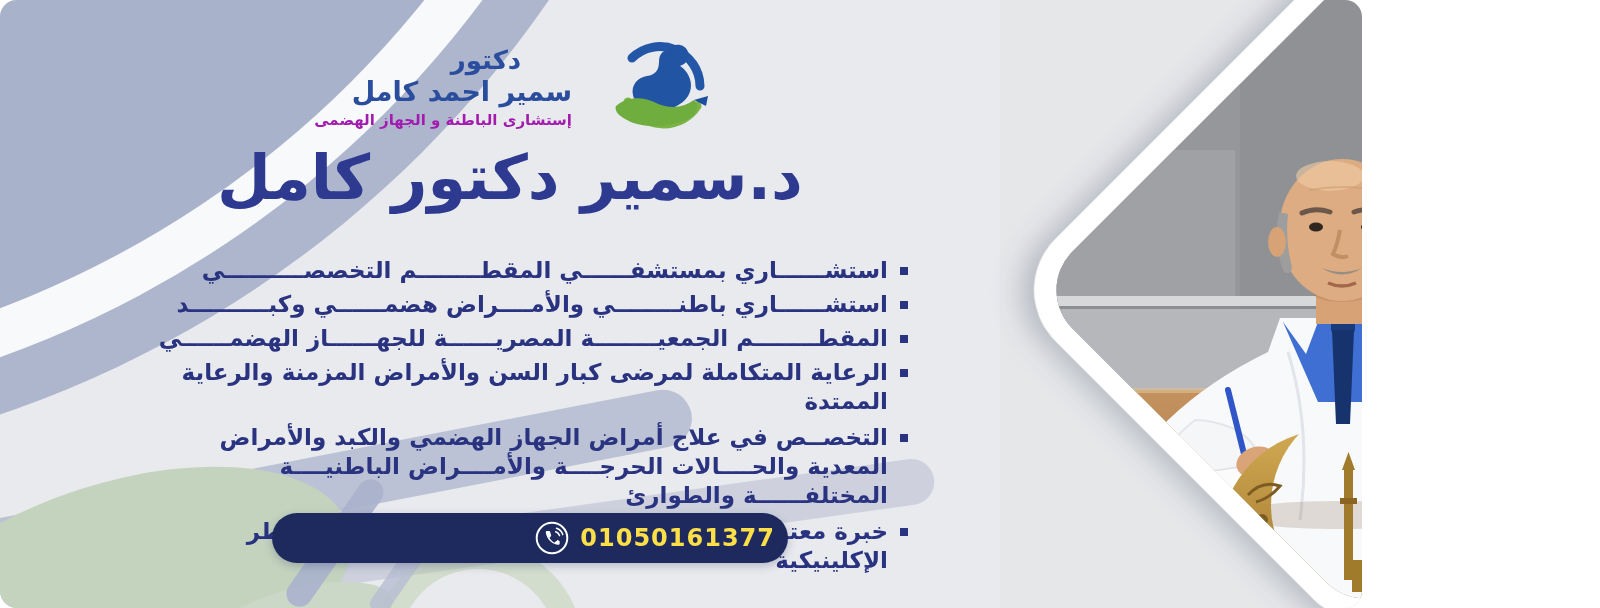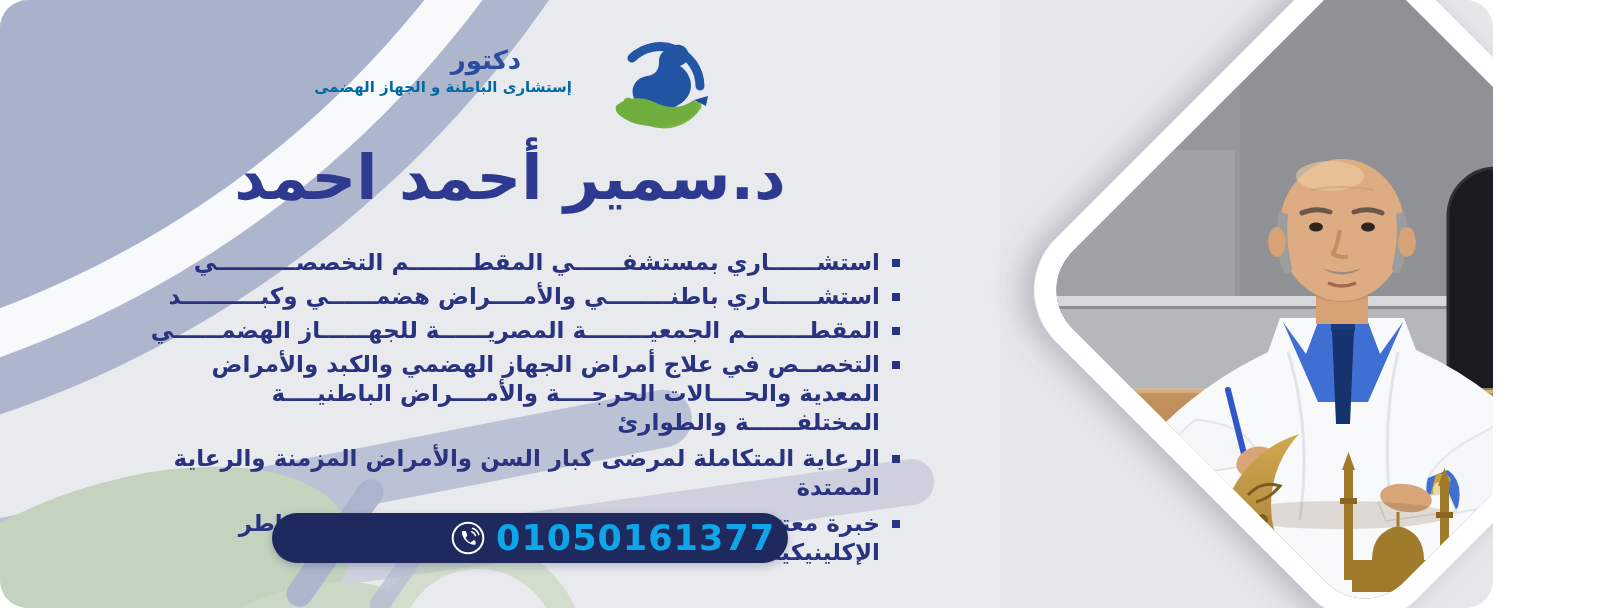--- a/index.html
+++ b/index.html
@@ -1,53 +1,53 @@
 <!DOCTYPE html>
 <html lang="ar"><head>
 <meta charset="utf-8">
 <style>
   html,body{margin:0;padding:0;background:#ffffff;}
   *{box-sizing:border-box;font-family:"DejaVu Sans",sans-serif;}
   .banner{
-    position:relative;width:1493px;height:608px;overflow:hidden;
-    border-radius:28px;background:#e9eaee;
+    position:relative;width:1362px;height:608px;overflow:hidden;
+    border-radius:17px;background:#e9eaee;
   }
   .layer{position:absolute;inset:0;width:1600px;height:608px;pointer-events:none;}
   
   .logo{position:absolute;top:36px;left:400px;display:flex;gap:26px;direction:rtl;align-items:flex-start;}
   .logo-text{width:172px;text-align:center;padding-top:10px;}
   .logo-title{font-size:26px;font-weight:bold;color:#2b4d9d;line-height:1.1;}
   .logo-name{font-size:27px;font-weight:bold;color:#2b4d9d;line-height:1.25;white-space:nowrap;}
-  .logo-sub{font-size:15px;font-weight:bold;color:#0369a1;white-space:nowrap;margin-top:3px;}
+  .logo-sub{font-size:15px;font-weight:bold;color:#a21caf;white-space:nowrap;margin-top:3px;}
   
   .heading{
     position:absolute;top:138px;left:140px;width:740px;margin:0;
     direction:rtl;text-align:center;color:#2e3a90;
     font-size:62px;font-weight:bold;line-height:1.3;
   }
   
   .quals{
-    position:absolute;top:240px;left:130px;width:762px;margin:8px;padding:0;
+    position:absolute;top:240px;left:130px;width:762px;margin:16px;padding:0;
     list-style:none;direction:rtl;
   }
   .quals li{display:flex;align-items:flex-start;gap:12px;margin-bottom:5px;}
   .quals li:nth-child(n+5){margin-top:7px;}
   .q-bullet{flex:0 0 8px;width:8px;height:8px;margin-top:11px;background:#293380;}
   .q-text{font-size:23px;font-weight:bold;color:#293380;line-height:29px;text-align:right;}
   
   .pill{
     position:absolute;top:513px;left:272px;width:516px;height:50px;
     background:#1e2a5e;border-radius:25px;direction:rtl;
     display:flex;align-items:center;justify-content:space-between;
     padding:0 13px;box-shadow:0 3px 8px rgba(30,42,94,.25);
   }
   .pill-group{display:flex;align-items:center;gap:11px;}
   .icon-circle{width:34px;height:34px;flex:0 0 34px;display:flex;align-items:center;justify-content:center;}
   .loc-text{color:#ffffff;font-size:23px;font-weight:bold;white-space:nowrap;}
-  .phone-num{color:#0ea5e9;font-size:35px;font-weight:bold;letter-spacing:1px;direction:ltr;white-space:nowrap;}
+  .phone-num{color:#fde047;font-size:24px;font-weight:bold;letter-spacing:1px;direction:ltr;white-space:nowrap;}
 </style>
 </head>
 <body>
 
 <div class="banner">
 
   <svg class="layer" viewBox="0 0 1600 608" aria-hidden="true">
     <rect width="1600" height="608" fill="#e9eaee"></rect>
     <rect x="1000" width="600" height="608" fill="#e6e7e9"></rect>
 
@@ -70,46 +70,47 @@
   <div class="logo">
     <svg width="122" height="102" viewBox="0 0 122 102" aria-hidden="true">
       <path d="M34 22 A40 40 0 0 1 102 50" fill="none" stroke="#2456a8" stroke-width="9" stroke-linecap="round"></path>
       <path d="M99 70 A40 40 0 0 1 30 66" fill="none" stroke="#79b445" stroke-width="9" stroke-linecap="round"></path>
       <path d="M70 13 C76 6 88 8 90 16 C92 23 88 28 82 30 C94 38 97 54 87 64 C73 78 45 78 37 64 C31 53 37 42 49 40 C57 39 61 34 61 26 C61 18 64 16 70 13 Z" fill="#2155a4"></path>
       <path d="M18 70 C28 61 44 60 56 66 C70 73 84 73 96 64 C103 70 99 79 88 84 C69 92 43 92 29 84 C21 80 16 75 18 70 Z" fill="#6fae3e"></path>
       <path d="M96 64 L110 60 L108 70 Z" fill="#1d4f9c"></path>
     </svg>
     <div class="logo-text">
       <div class="logo-title">دكتور</div>
+      <div class="logo-name">سمير احمد كامل</div>
       <div class="logo-sub">إستشارى الباطنة و الجهاز الهضمى</div>
     </div>
   </div>
 
-  <h1 class="heading" dir="rtl">د.سمير أحمد احمد</h1>
+  <h1 class="heading" dir="rtl">د.سمير دكتور كامل</h1>
 
   <ul class="quals">
     <li>
         <span class="q-bullet"></span>
         <span class="q-text">استشــــــاري بمستشفــــــي المقطــــــــم التخصصــــــــــي</span>
       </li>
     <li>
         <span class="q-bullet"></span>
         <span class="q-text">استشــــــاري باطنــــــــي والأمــــراض هضمــــــي وكبــــــــــد</span>
       </li>
     <li>
         <span class="q-bullet"></span>
         <span class="q-text">المقطــــــــم الجمعيــــــــة المصريــــــة للجهــــــاز الهضمــــــي</span>
       </li>
     <li>
         <span class="q-bullet"></span>
+        <span class="q-text">الرعاية المتكاملة لمرضى كبار السن والأمراض المزمنة والرعاية الممتدة</span>
+      </li>
+    <li>
+        <span class="q-bullet"></span>
         <span class="q-text">التخصــص في علاج أمراض الجهاز الهضمي والكبد والأمراض  المعدية والحــــالات الحرجــــة والأمــــراض الباطنيــــة المختلفــــــة والطوارئ</span>
-      </li>
-    <li>
-        <span class="q-bullet"></span>
-        <span class="q-text">الرعاية المتكاملة لمرضى كبار السن والأمراض المزمنة والرعاية الممتدة</span>
       </li>
     <li>
         <span class="q-bullet"></span>
         <span class="q-text">خبرة معتمدة فى مجال الجودة وسلامة المرضى والمخاطر الإكلينيكية</span>
       </li>
   </ul>
 
   <div class="pill">
     <div class="pill-group">
       <span class="phone-num" dir="ltr">01050161377</span>

